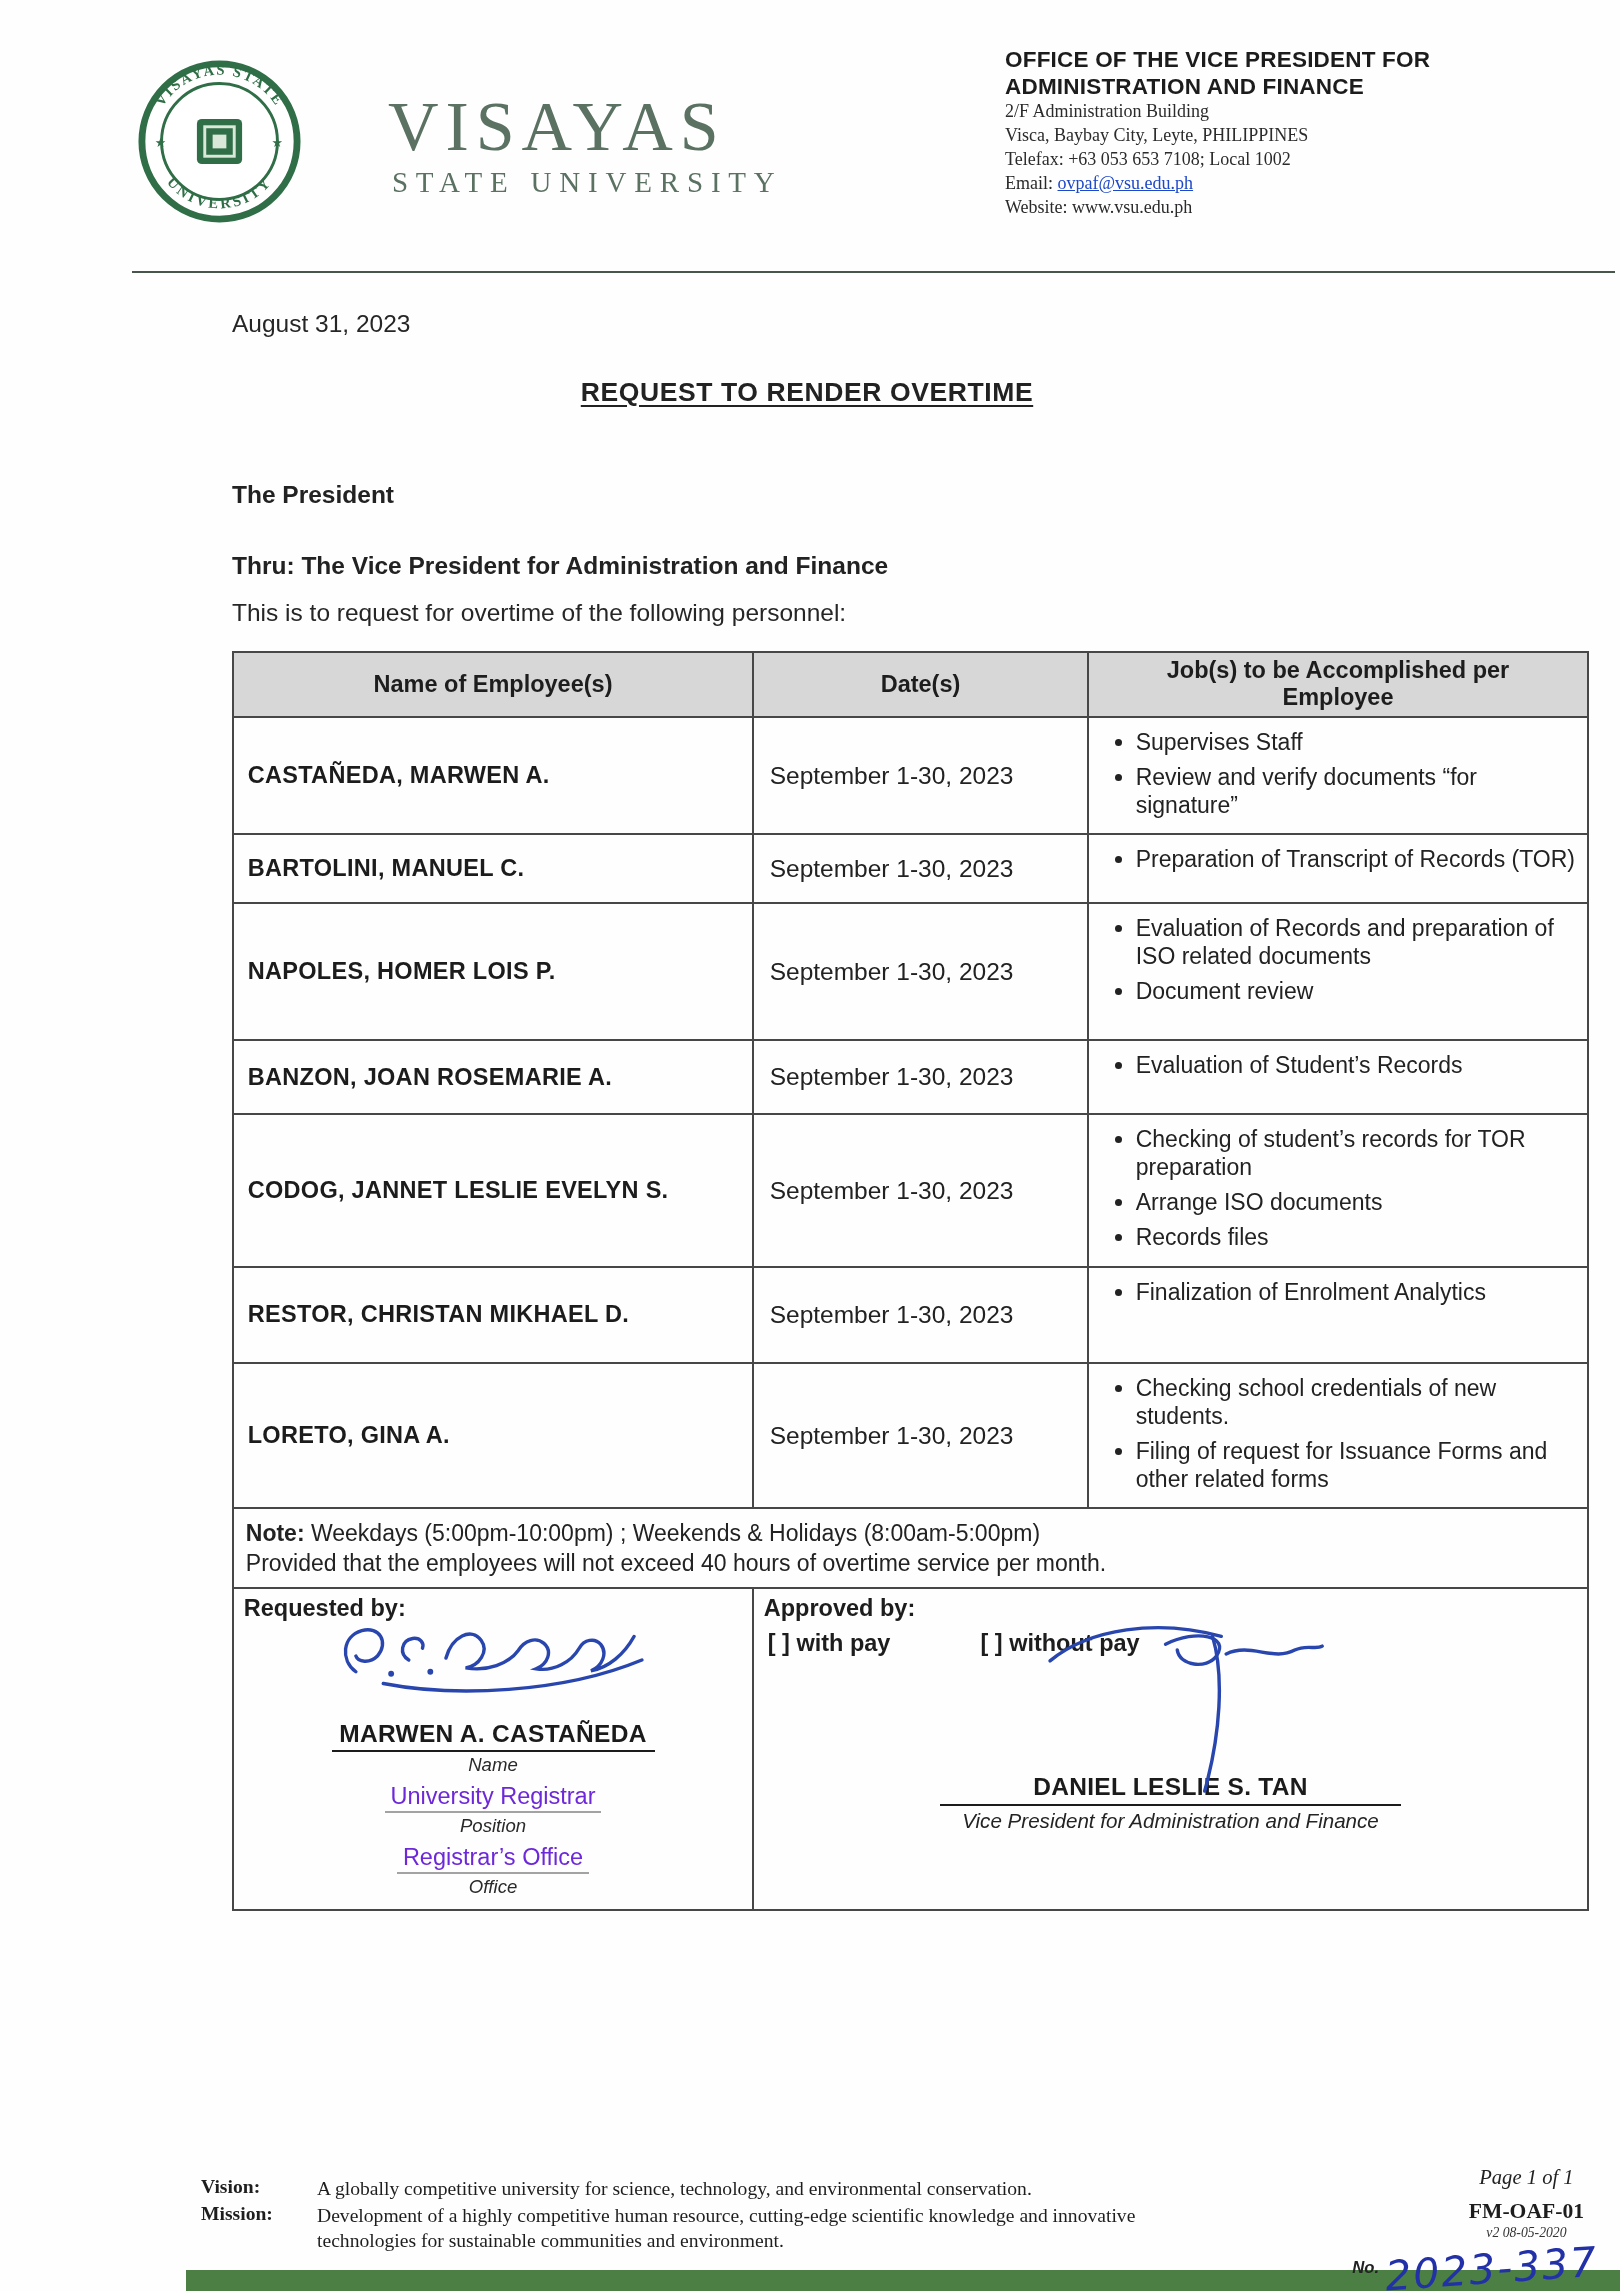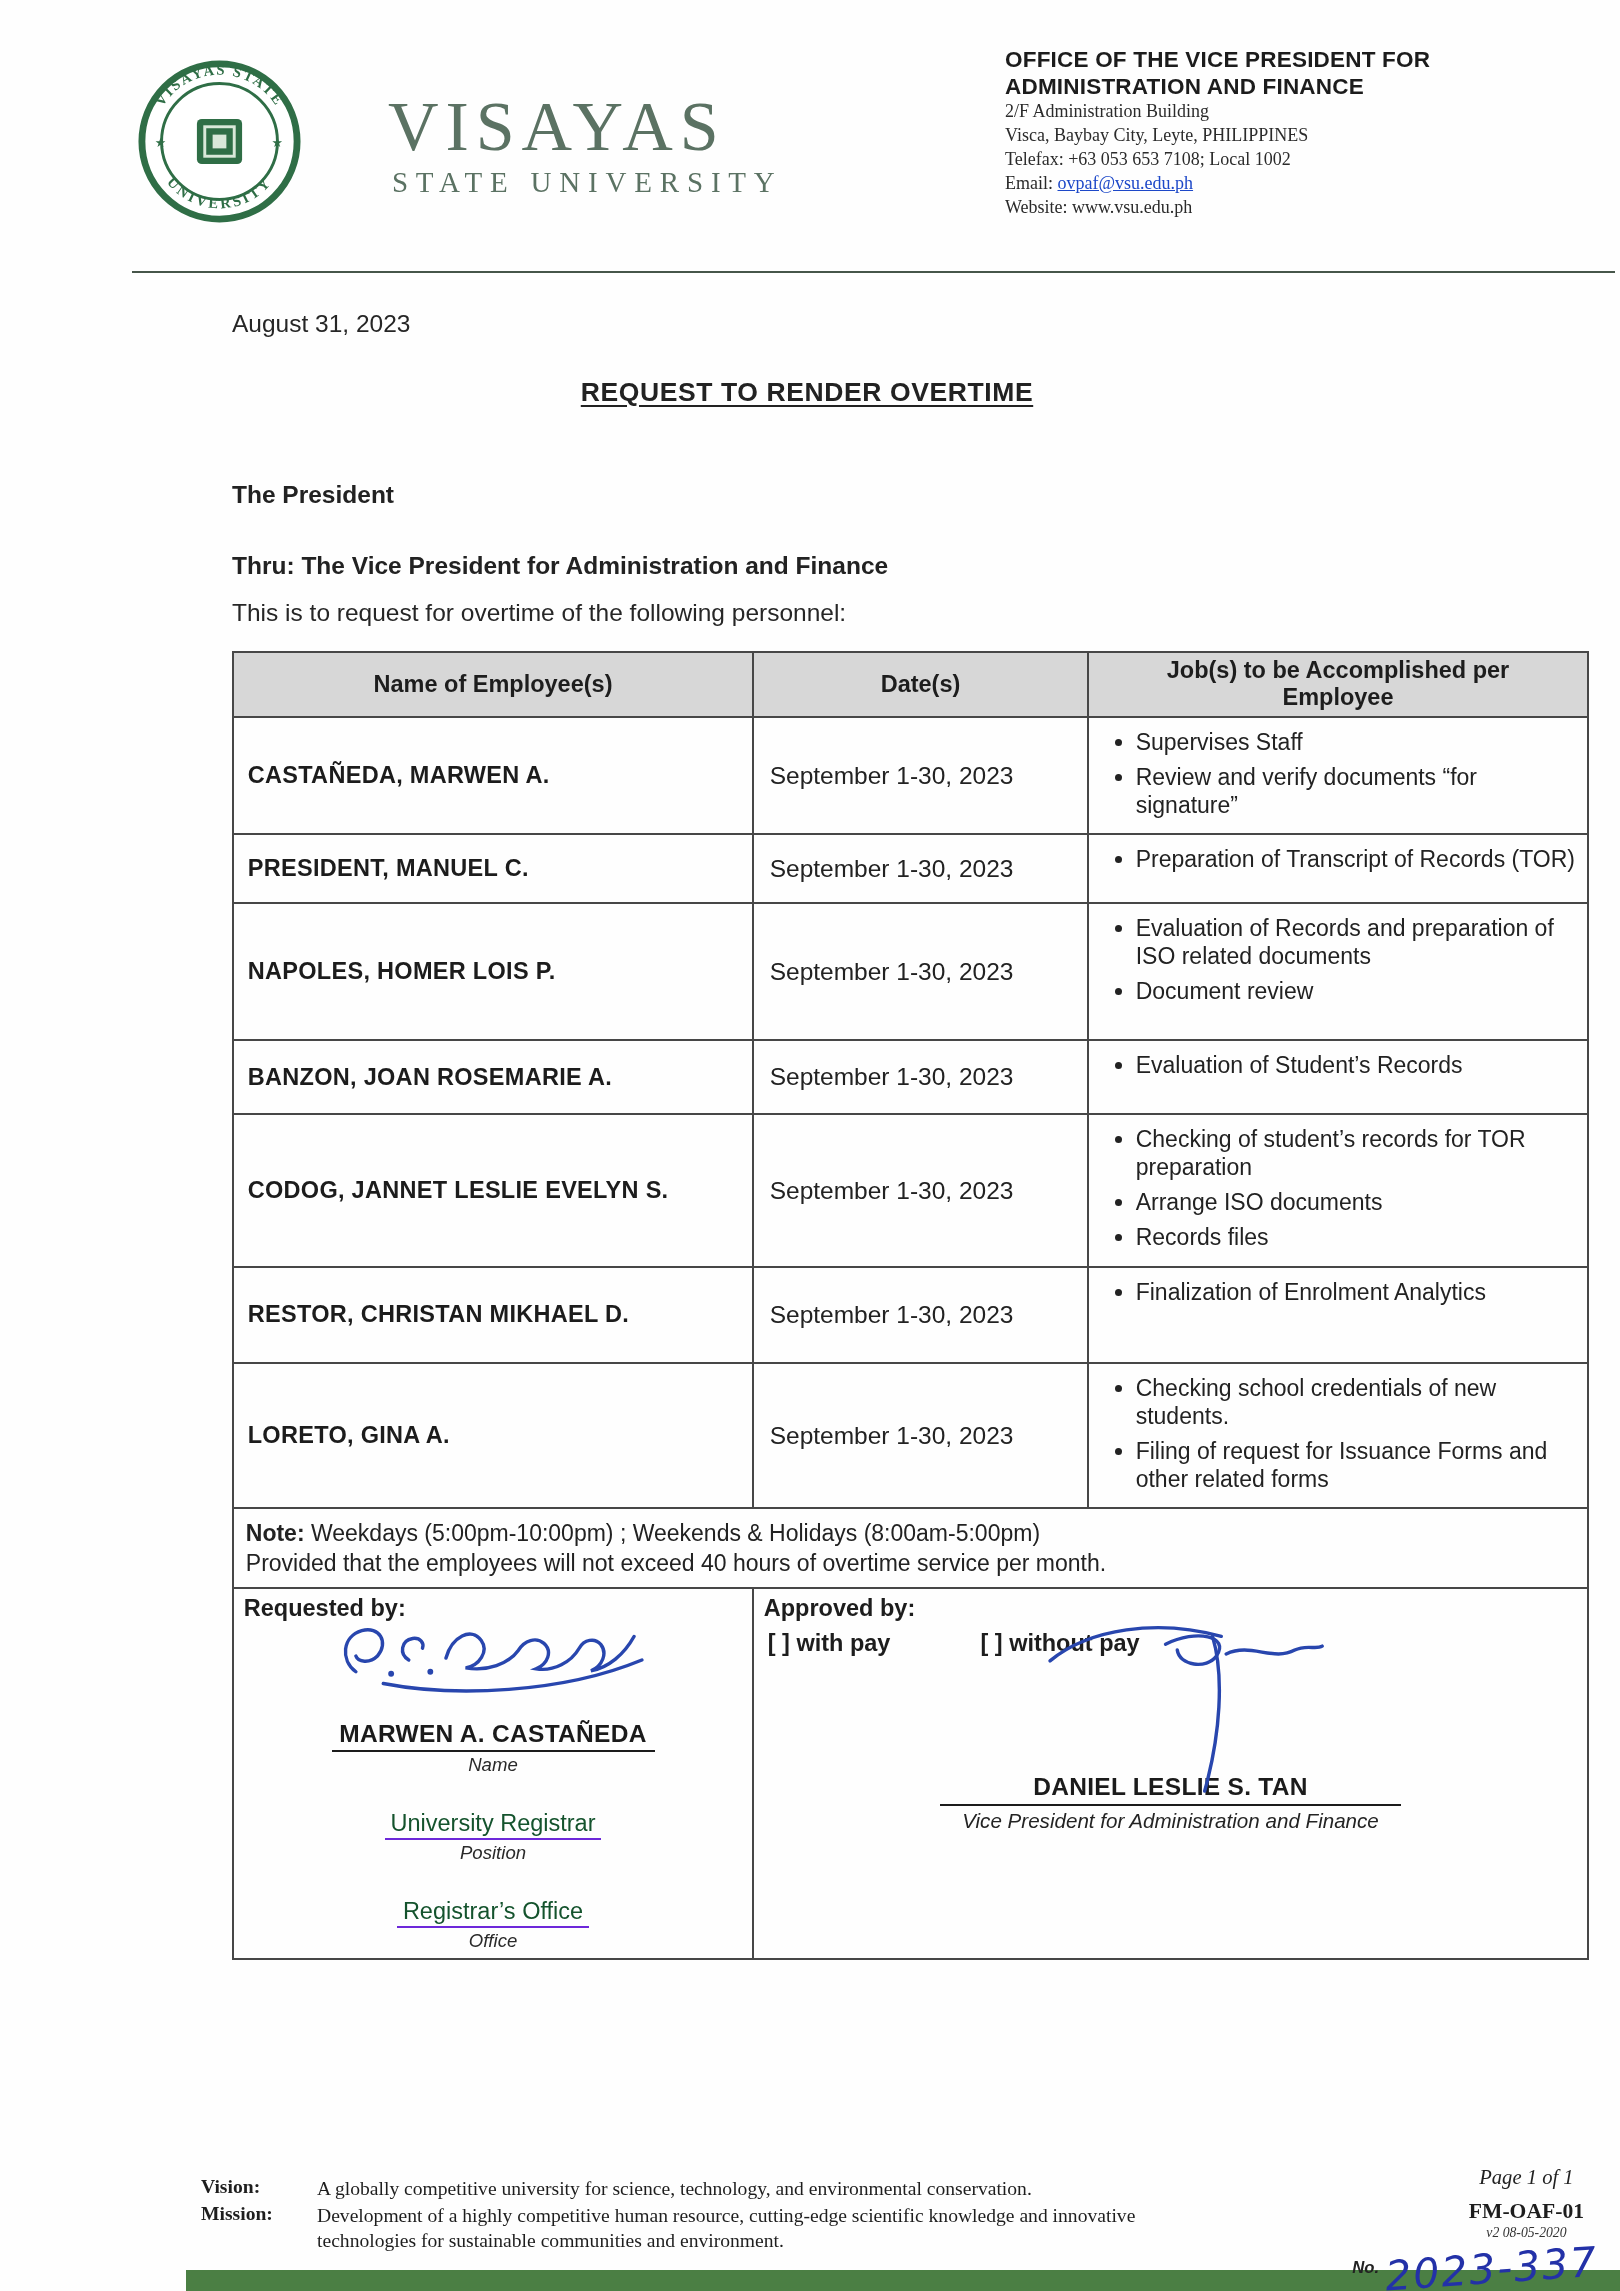--- a/index.html
+++ b/index.html
@@ -63,22 +63,22 @@
   .pay-options { margin-top:7.8px; margin-left:3.9px; font-size:23.5px; font-weight:bold; display:flex; gap:90px; color:#1d1d1d; }
   .sig-center { text-align:center; }
   .sig-svg { position:absolute; left:50%; transform:translateX(-50%); top:21.6px; z-index:2; }
   .sig-svg-right { position:absolute; left:50%; transform:translateX(-48%); top:17.6px; z-index:2; }
   .requester-name {
     display:inline-block; margin-top:98px; font-size:24.5px; font-weight:bold;
     border-bottom:2.5px solid #1c1c1c; padding:0 7.8px 2px; letter-spacing:0.3px; color:#1b1b1b;
   }
   .sig-sub { font-size:18.6px; font-style:italic; color:#2a2a2a; margin-top:2px; }
   .sig-mid {
-    display:inline-block; margin-top:34px; font-size:23.5px;
-    border-bottom:2px solid #6d28d9; padding:0 5.9px 1px; color:#14532d;
+    display:inline-block; margin-top:7px; font-size:23.5px;
+    border-bottom:2px solid #a3a3a3; padding:0 5.9px 1px; color:#6d28d9;
   }
   .approver-line {
     display:inline-block; margin-top:116px; min-width:461px;
     border-bottom:2.5px solid #1c1c1c; padding-bottom:2.9px;
   }
   .approver-name { font-size:24.5px; font-weight:bold; letter-spacing:0.3px; color:#1b1b1b; }
   .approver-title { font-size:20.6px; font-style:italic; margin-top:2.9px; color:#242424; }
 
   
   .vm-block {
@@ -173,21 +173,21 @@
             <td class="name-cell">CASTAÑEDA, MARWEN A.</td>
             <td class="date-cell">September 1-30, 2023</td>
             <td class="jobs-cell">
               <ul class="jobs-list">
                 <li>Supervises Staff</li>
                 <li>Review and verify documents “for signature”</li>
               </ul>
             </td>
           </tr>
           <tr style="height: 69px;">
-            <td class="name-cell">PRESIDENT, MANUEL C.</td>
+            <td class="name-cell">BARTOLINI, MANUEL C.</td>
             <td class="date-cell">September 1-30, 2023</td>
             <td class="jobs-cell">
               <ul class="jobs-list">
                 <li>Preparation of Transcript of Records (TOR)</li>
               </ul>
             </td>
           </tr>
           <tr style="height: 137px;">
             <td class="name-cell">NAPOLES, HOMER LOIS P.</td>
             <td class="date-cell">September 1-30, 2023</td>

